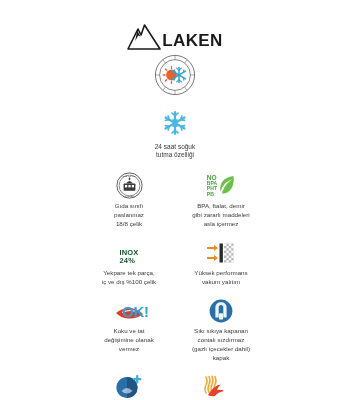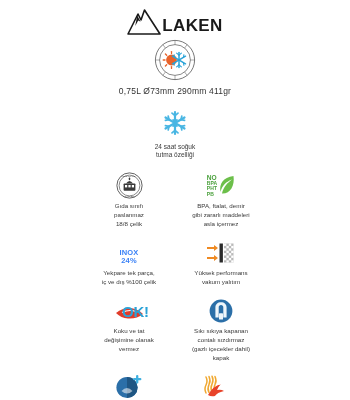--- a/index.html
+++ b/index.html
@@ -7,21 +7,21 @@
     width: 350px; height: 400px;
     background: #ffffff;
     font-family: "Liberation Sans", sans-serif;
     overflow: hidden;
   }
   .sheet {
     width: 350px; height: 400px;
     position: relative;
     display: flex; flex-direction: column;
     align-items: center;
-    padding-top: 8px;
+    padding-top: 23px;
   }
 
   
   .brand { display: flex; align-items: flex-end; justify-content: center; height: 28px; }
   .brand svg { display: block; }
   .brand-name {
     font-size: 17px; font-weight: bold; letter-spacing: .4px;
     color: #1a1a1a; line-height: 1; margin-left: 1px; margin-bottom: 1px;
   }
 
@@ -65,21 +65,21 @@
     font-size: 6.2px; line-height: 1.45; color: #3a3a3a;
     text-align: center; max-width: 86px;
   }
 
   
   .no-bpa {
     font-size: 5px; font-weight: bold; color: #4aa03c;
     line-height: 1.02; text-align: left; letter-spacing: .1px;
   }
   .no-bpa .big { font-size: 6.6px; }
-  .inox { text-align: center; color: #3b82f6; font-weight: bold; line-height: 1.05; margin-top: 8px; }
+  .inox { color: #14532d; font-weight: bold; line-height: 1.05; margin-top: 8px; }
   .inox .l1 { font-size: 7.5px; letter-spacing: .2px; }
   .inox .l2 { font-size: 7.5px; letter-spacing: .2px; }
   .ok-mark { font-size: 15px; font-weight: bold; color: #2aa3d8; line-height: 1; letter-spacing: -.2px; }
 </style>
 </head>
 <body>
 
 <div class="sheet">
 
   <div class="brand">
@@ -128,21 +128,20 @@
           <line x1="20.6" y1="18.5" x2="20.1" y2="15.7"></line>
             <line x1="29.4" y1="23.5" x2="29.9" y2="26.3"></line>
           <line x1="20.6" y1="23.5" x2="20.1" y2="26.3"></line>
             <line x1="29.4" y1="18.5" x2="29.9" y2="15.7"></line>
         </g>
       </g>
     </svg>
   </div>
 
 
-  <div class="specs">0,75L  Ø73mm  290mm  411gr</div>
 
   <div class="cold-block">
     <span>
       <svg width="26" height="26" viewBox="0 0 26 26">
         <g stroke="#49b6e3" stroke-width="2.2" stroke-linecap="round">
           <line x1="13" y1="2" x2="13" y2="24"></line>
           <line x1="3.5" y1="7.5" x2="22.5" y2="18.5"></line>
           <line x1="3.5" y1="18.5" x2="22.5" y2="7.5"></line>
         </g>
         <g stroke="#49b6e3" stroke-width="1.7" stroke-linecap="round">

